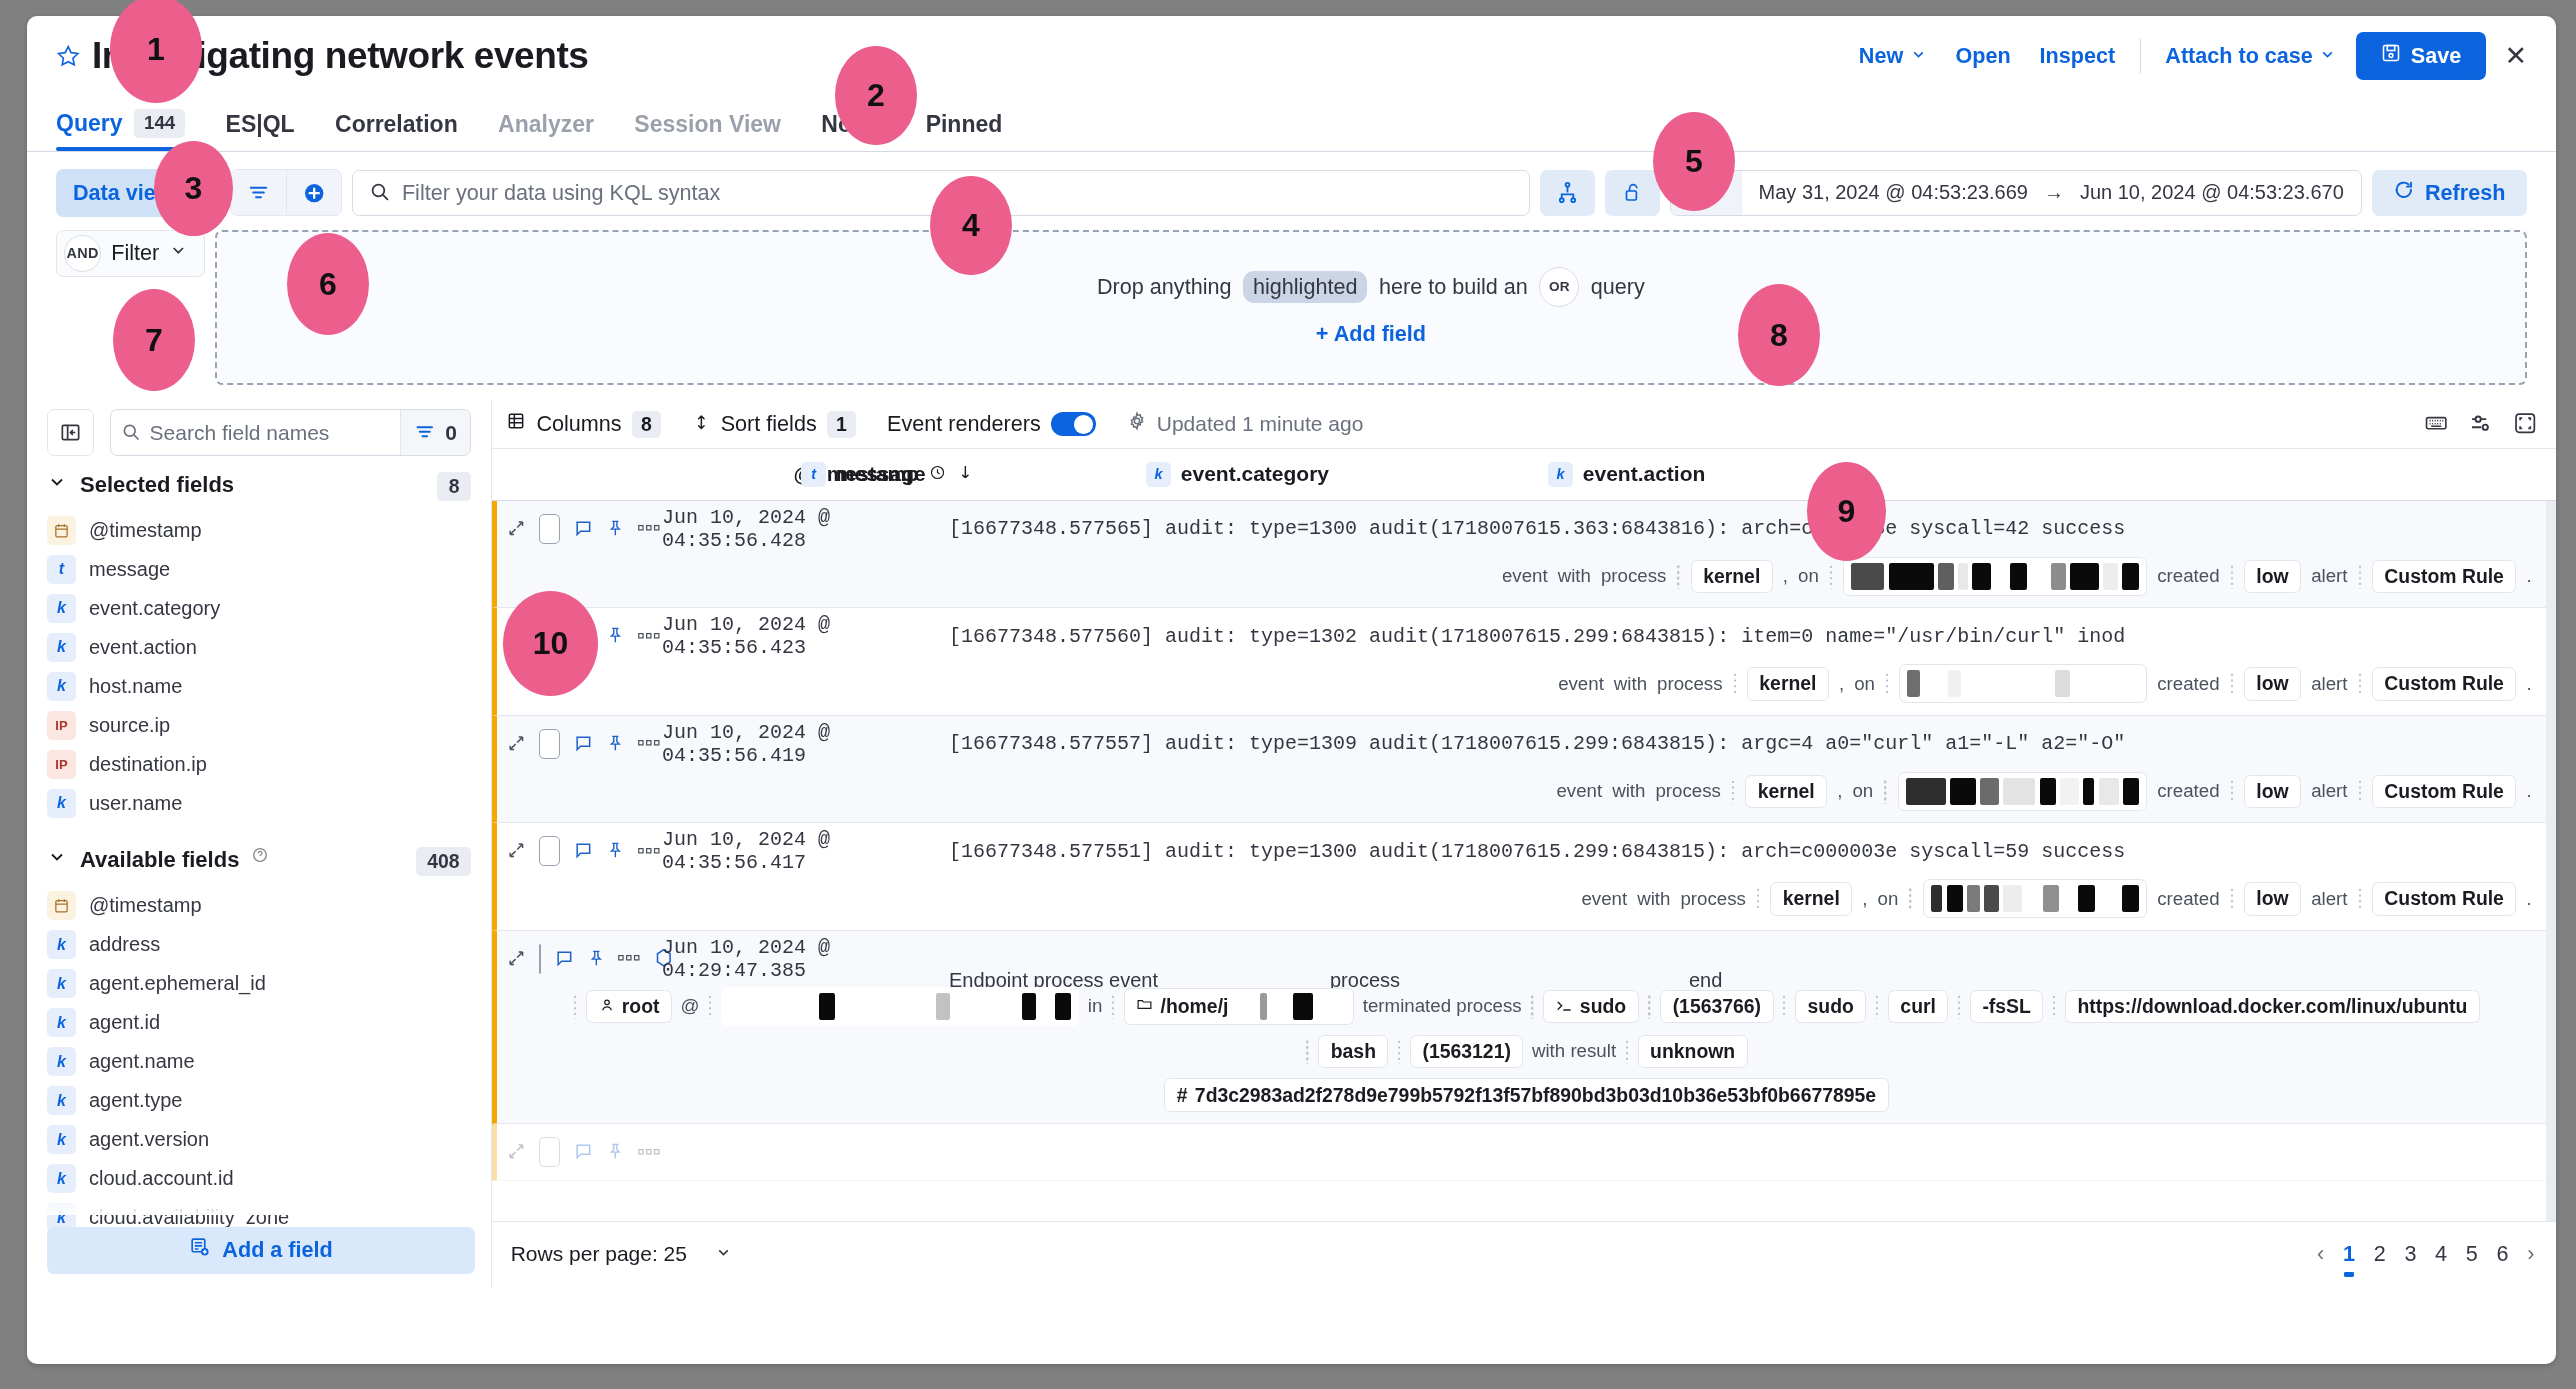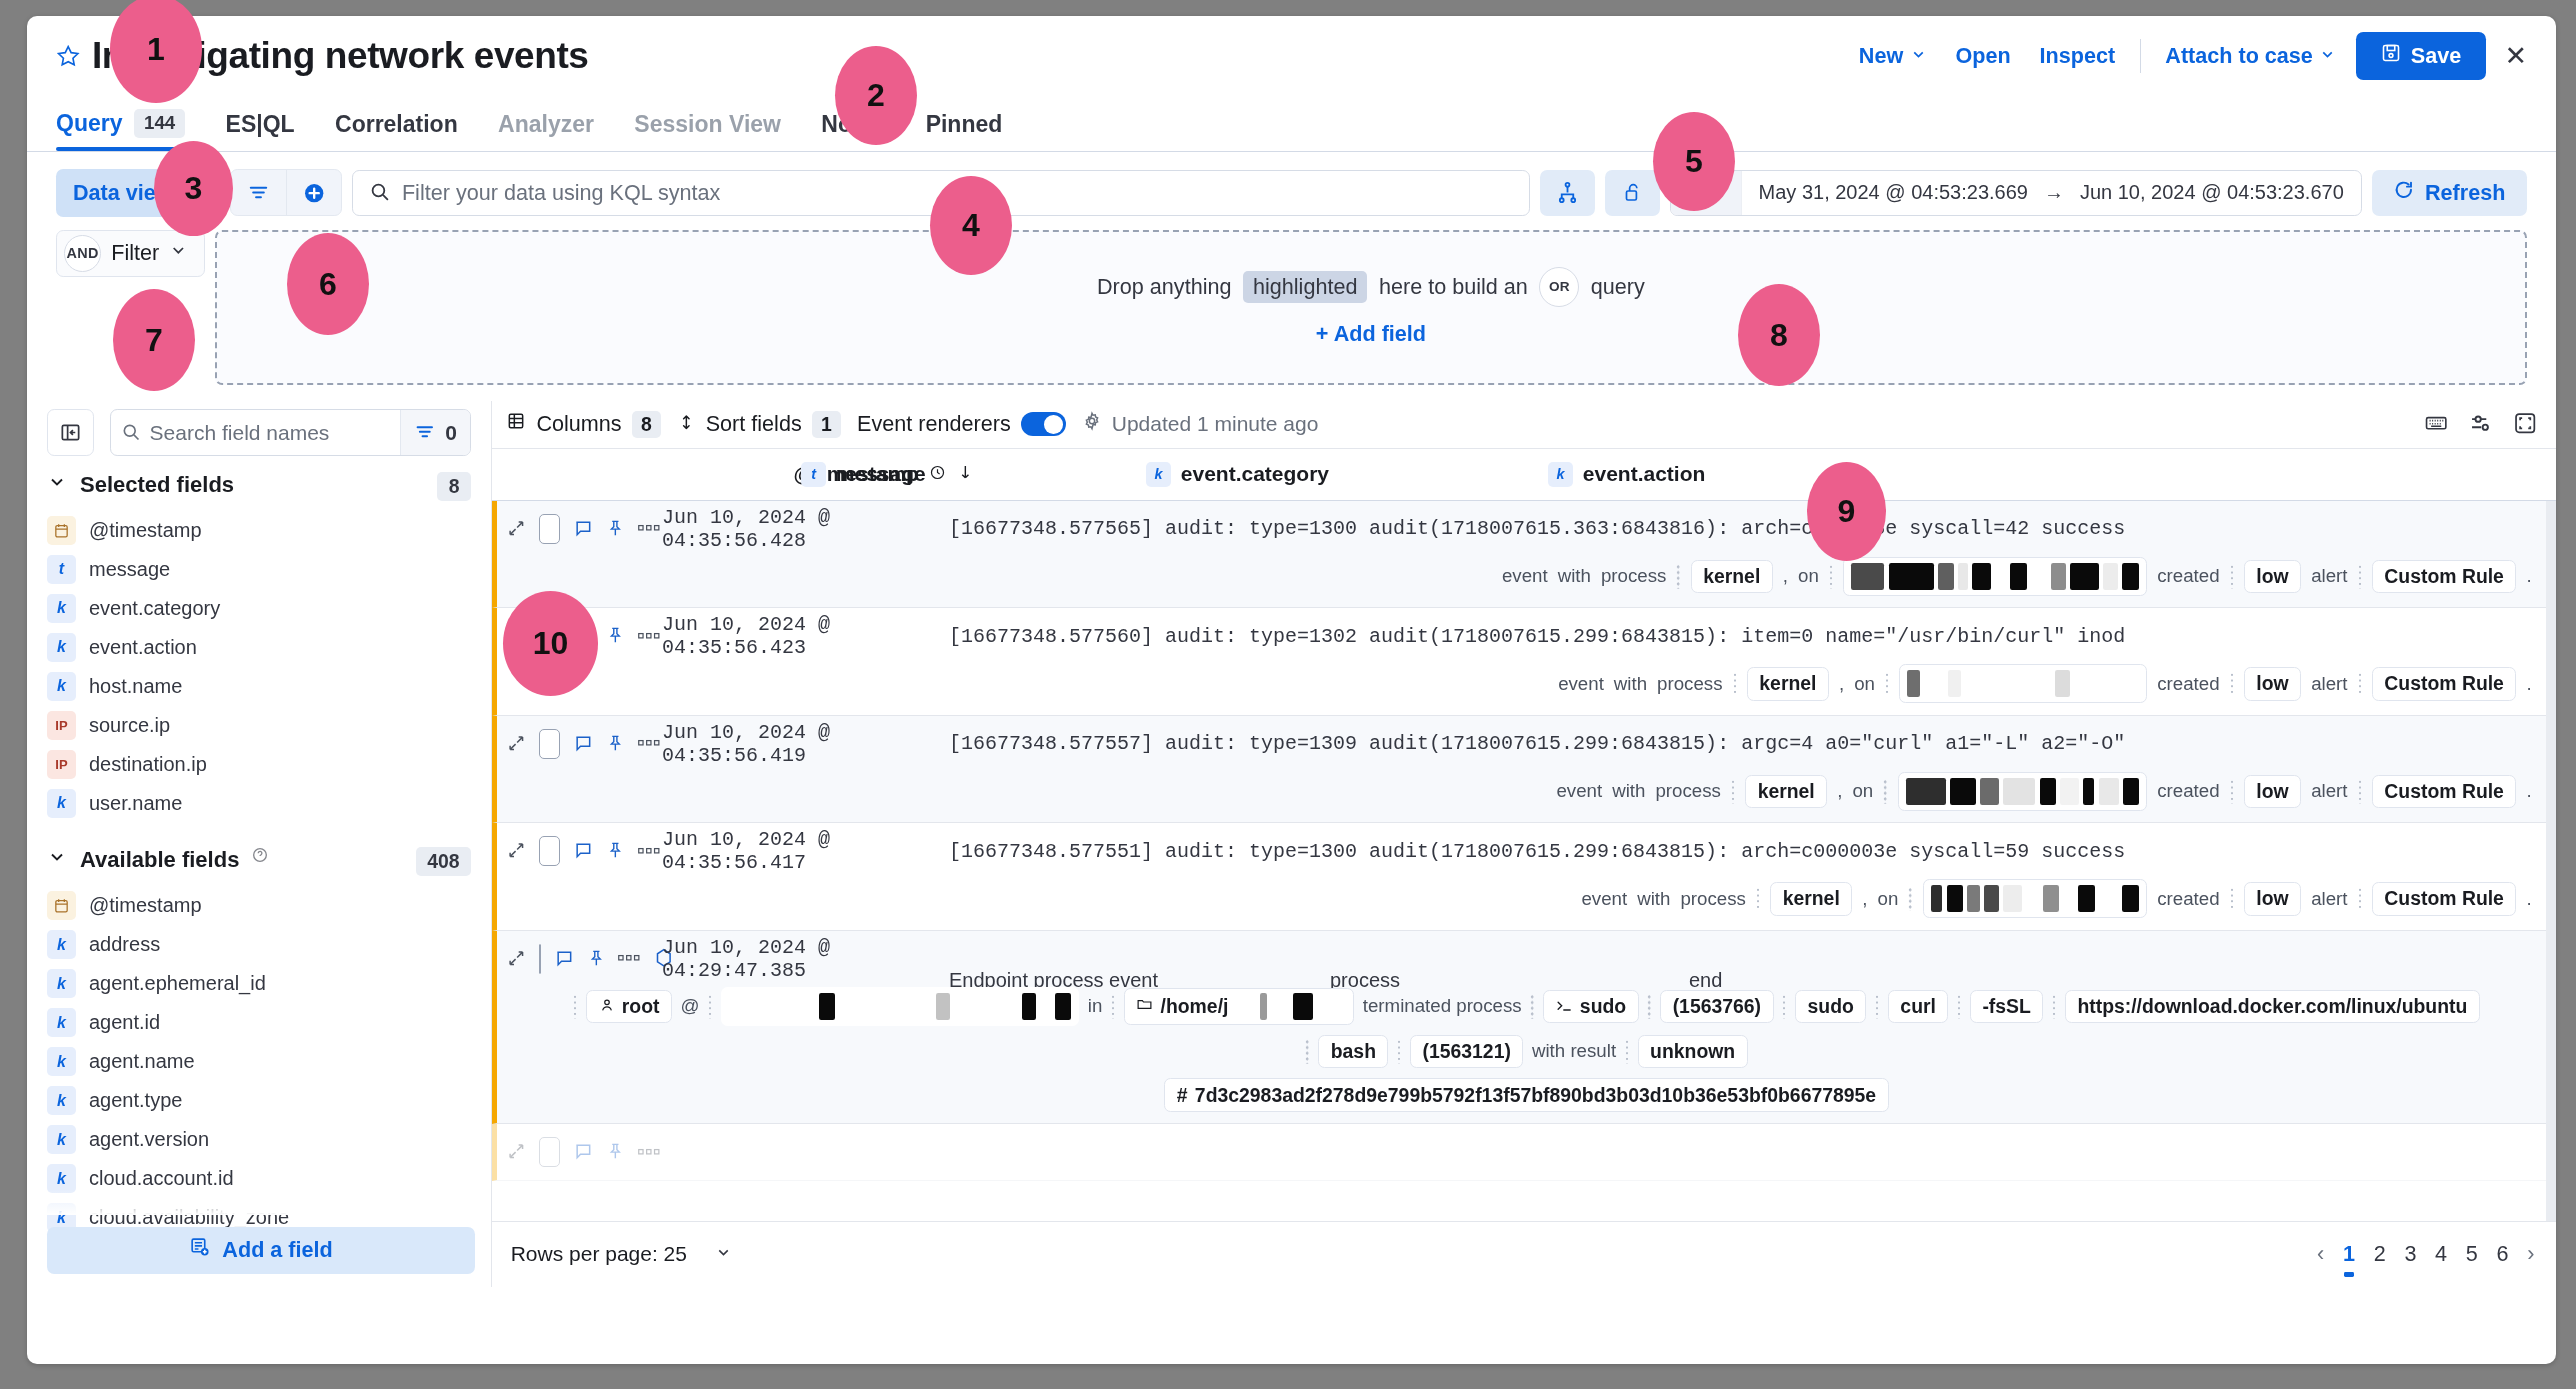--- a/index.html
+++ b/index.html
@@ -134,21 +134,21 @@
     font-size: 14.4px; font-weight: 700; letter-spacing: 0.4px; color: #343741;
   }
   .filter-lbl { font-size: 21.6px; color: #1a1c21; display: flex; align-items: center; gap: 10px; }
   .dropzone {
     flex: 1; border: 2.2px dashed #98a2b3; border-radius: 7.2px;
     background: #fafbfe; height: 155px;
     display: flex; flex-direction: column; align-items: center; justify-content: center;
     gap: 14.4px;
   }
   .dz-line { display: flex; align-items: center; gap: 11.5px; font-size: 21.6px; color: #343741; }
-  .dz-chip { background: #ccd5e5; border-radius: 5px; padding: 2.9px 10px; font-weight: 400; }
+  .dz-chip { background: #ccd5e5; border-radius: 11px; padding: 2.9px 10px; font-weight: 400; }
   .or-circle {
     width: 40px; height: 40px; border-radius: 50%; border: 1.4px solid #d7dce6;
     background:#fff; display: flex; align-items: center; justify-content: center;
     font-size: 13.6px; font-weight: 700; color: #343741;
   }
   .add-field { font-size: 21.6px; color: #0b64dd; font-weight: 600; cursor: pointer; }
 
   
   .main { display: flex; height: 886px; margin-top: 16px; }
 
@@ -208,21 +208,21 @@
   }
 
   
   .tbl { flex: 1; min-width: 0; display: flex; flex-direction: column; position: relative; }
   .tbl-toolbar {
     display: flex; align-items: center; gap: 0; padding: 10px 18.7px 10px 14.4px;
     border-bottom: 1.4px solid #e3e6ec;
   }
   .tt-item {
     display: flex; align-items: center; gap: 10px; font-size: 21.6px; color: #1a1c21;
-    margin-right: 16px; cursor: pointer; white-space: nowrap;
+    margin-right: 31px; cursor: pointer; white-space: nowrap;
   }
   .tt-badge { background: #e9edf3; border-radius: 5px; font-size: 19.4px; font-weight: 600; padding: 2.2px 9.3px; }
   .toggle {
     width: 45px; height: 24.4px; border-radius: 12.2px; background: #0b64dd; position: relative;
     cursor: pointer; flex: none;
   }
   .toggle::after {
     content:""; position:absolute; right:2.9px; top:2.9px; width:18.7px; height:18.7px;
     border-radius:50%; background:#fff;
   }

